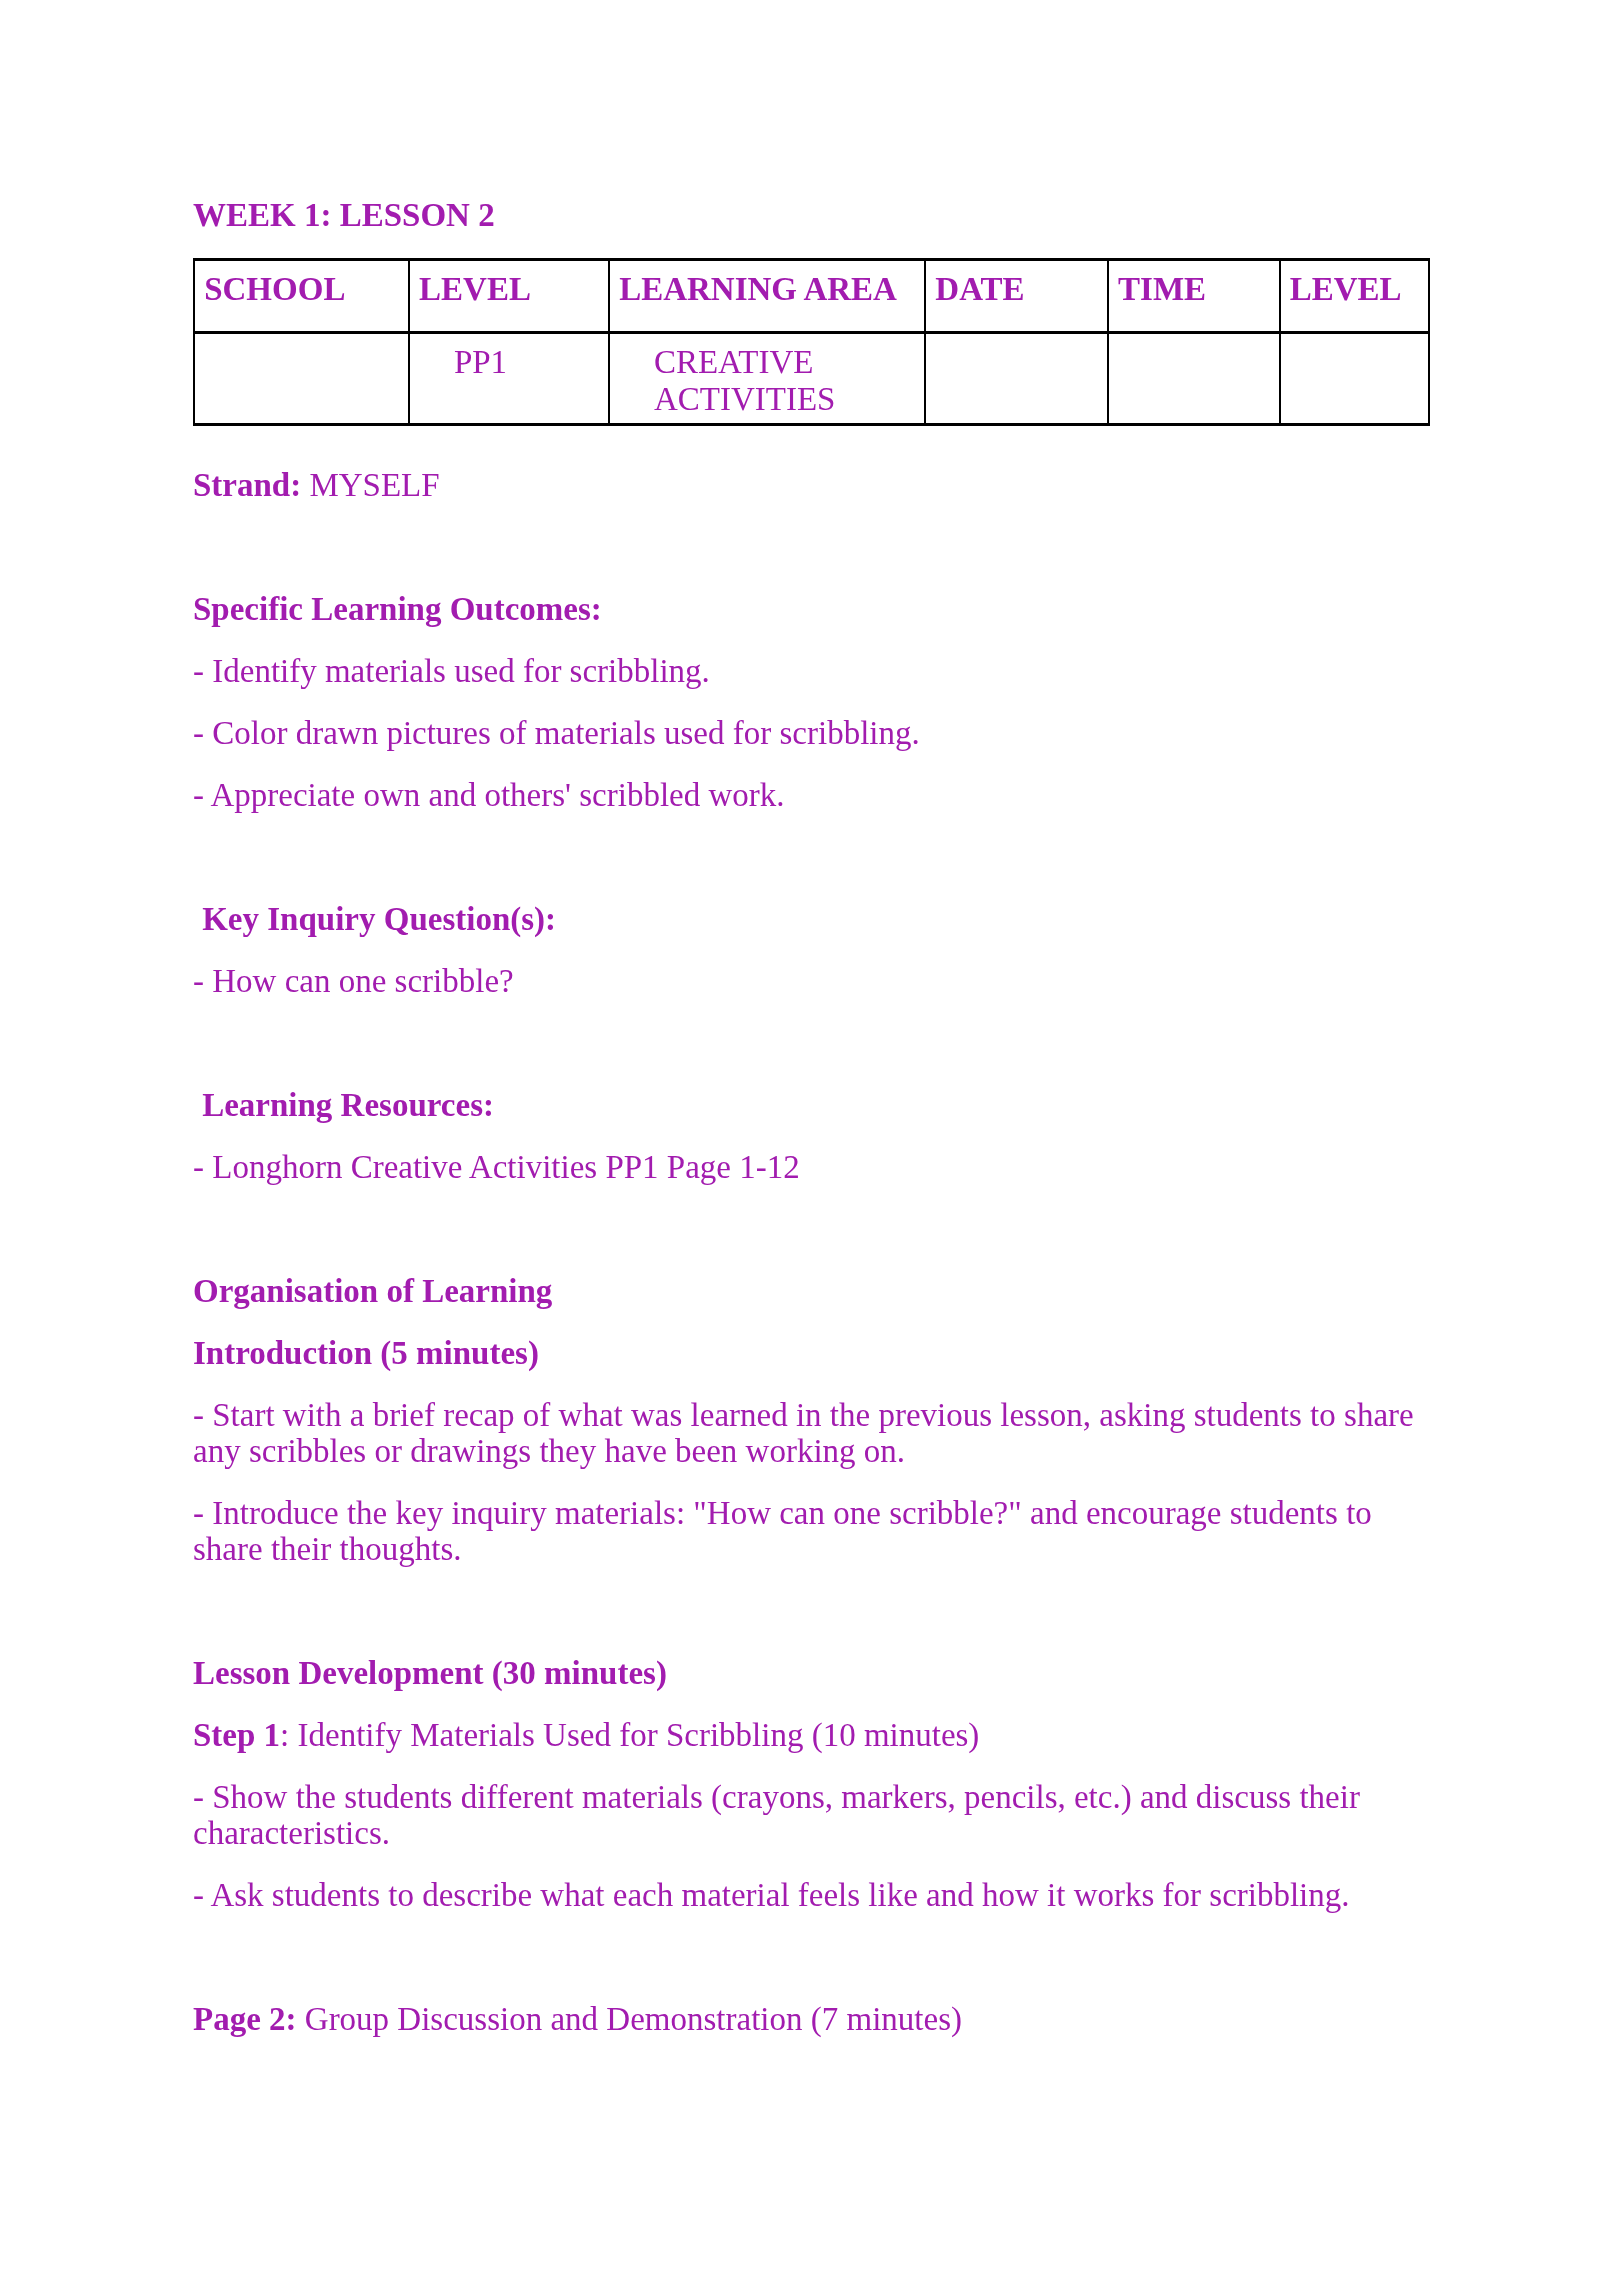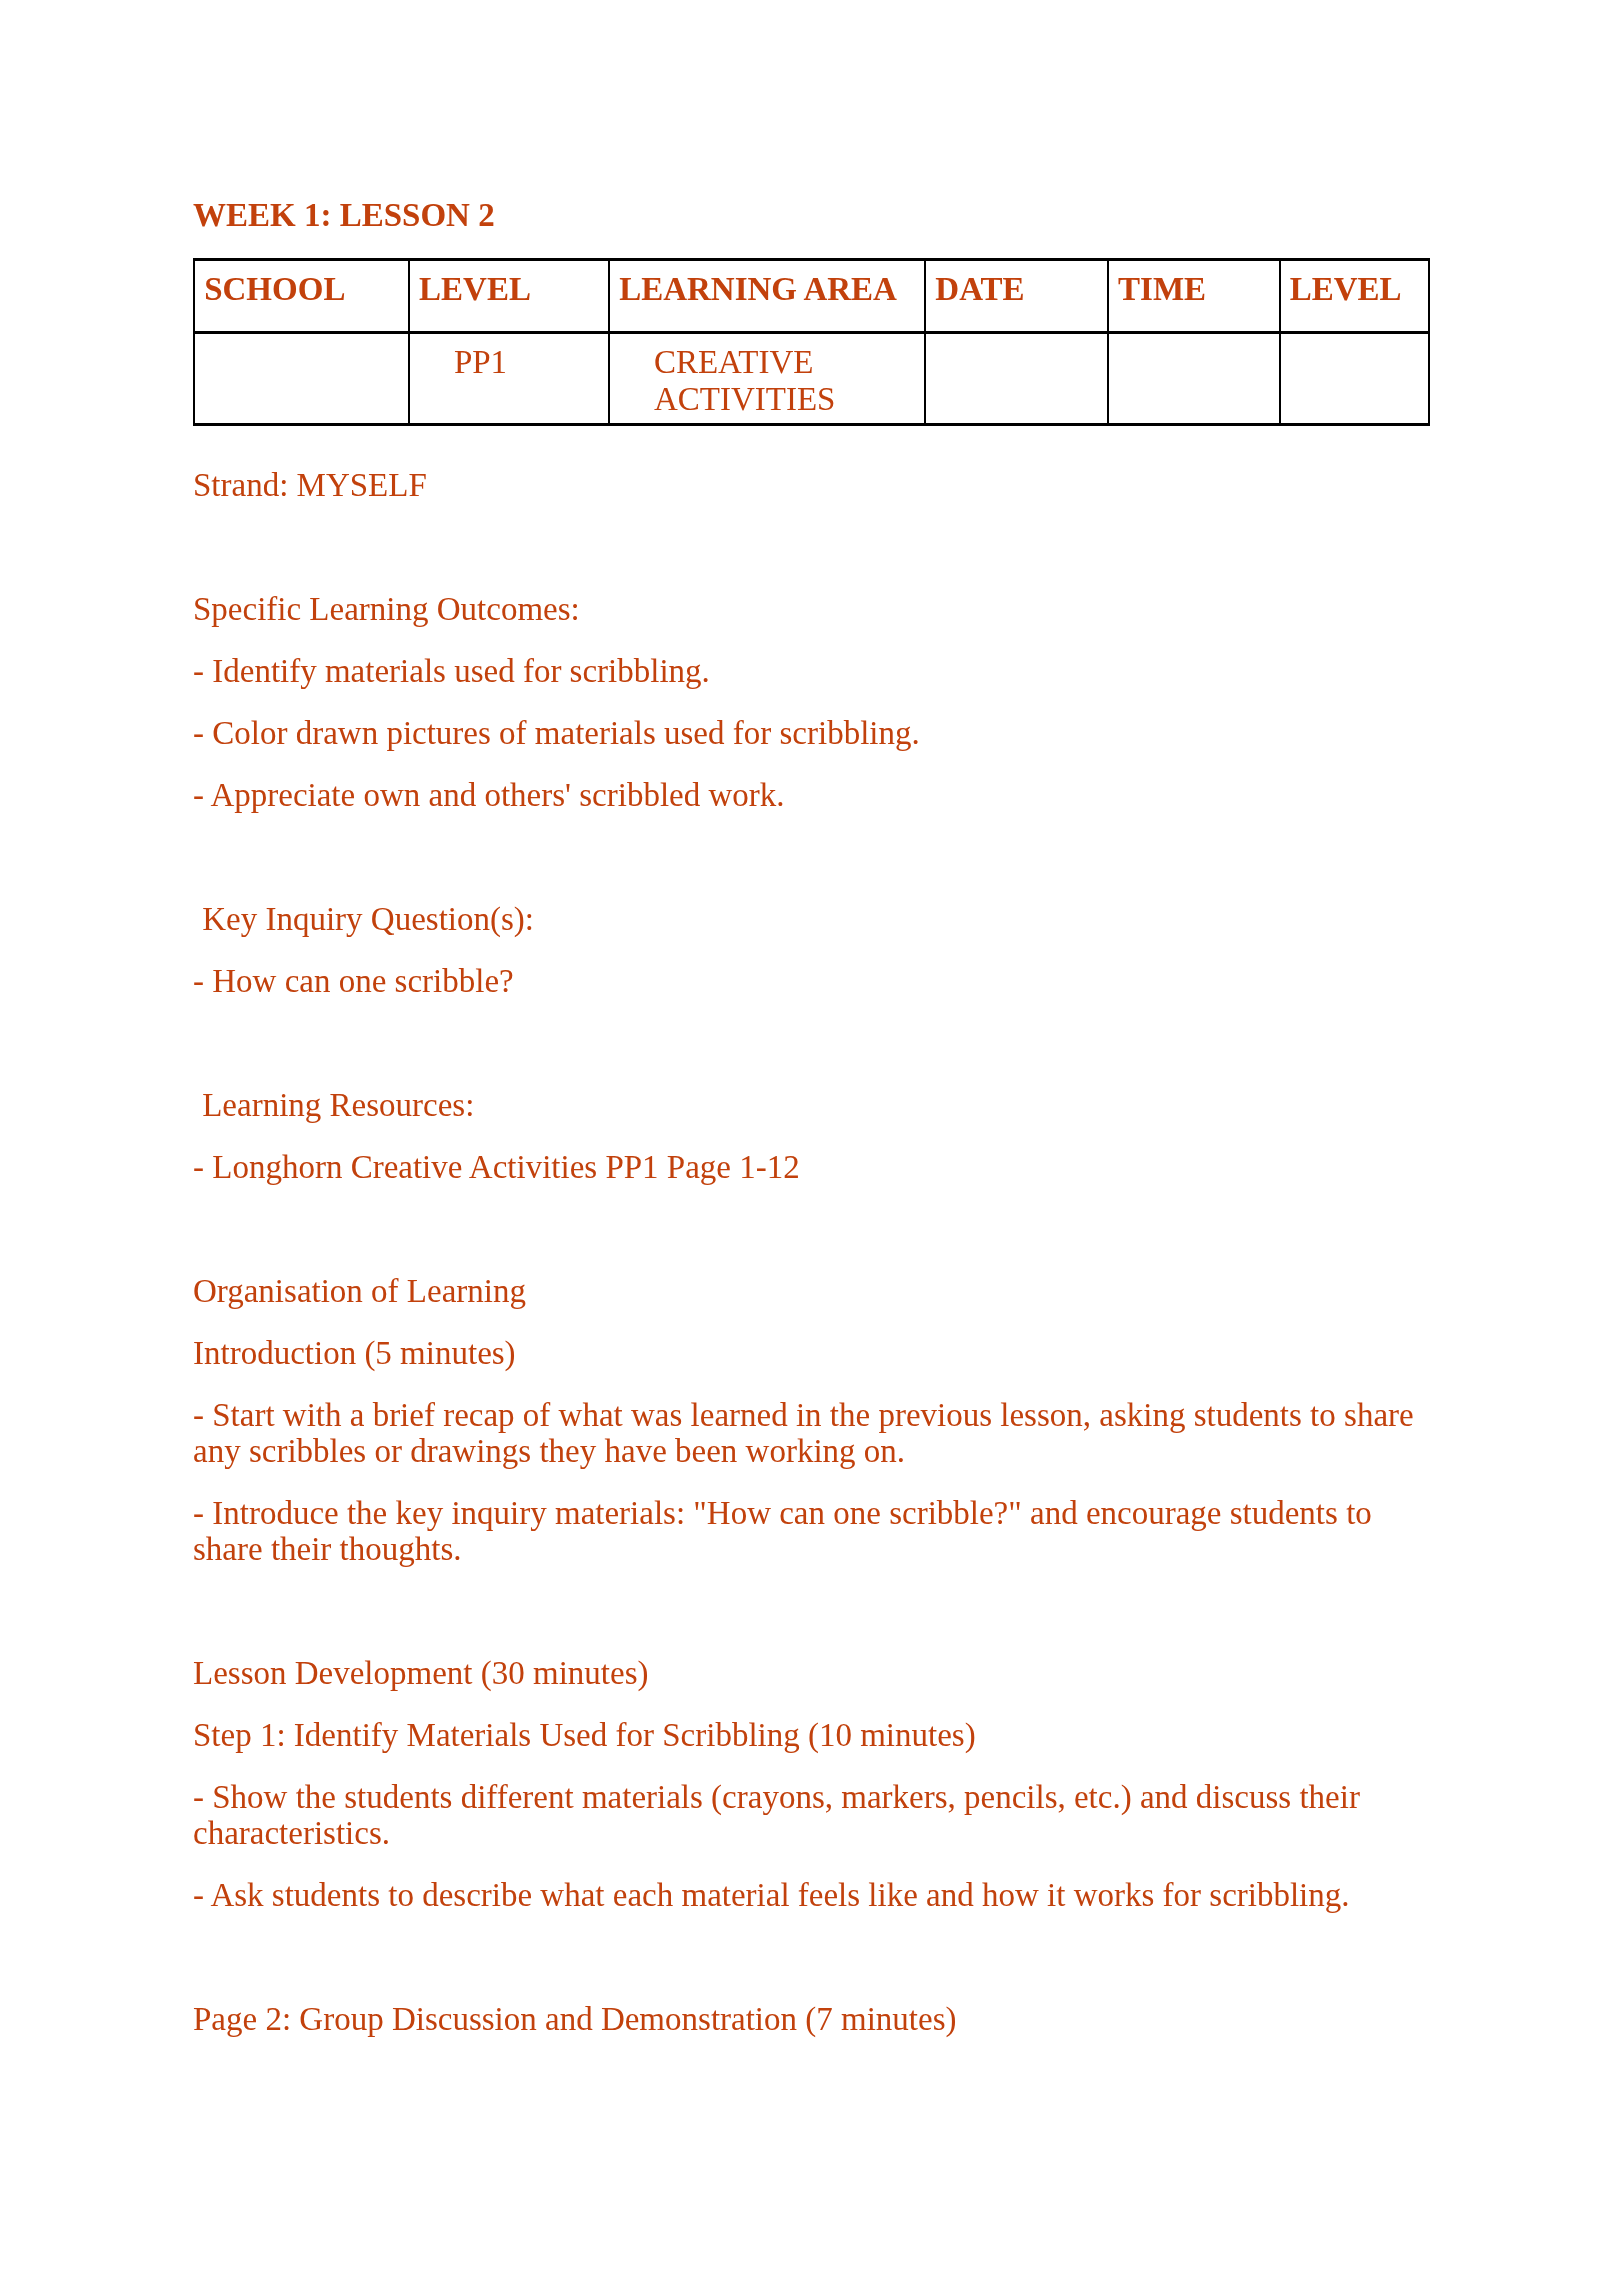--- a/index.html
+++ b/index.html
@@ -1,30 +1,30 @@
 <!DOCTYPE html>
 <html style="font-size:10.5px"><head>
 <meta charset="utf-8">
 <style>
   html,body{margin:0;padding:0;background:#e8e8e8;}
   .page{
     position:relative;
     width:1623px;height:2295px;
-    background:#ffffff;color:#c2410c;
+    background:#ffffff;color:#a21caf;
     box-sizing:border-box;
     padding:196px 193px 0 193px;
     font-family:"Liberation Serif", serif;
     font-size:33px;line-height:36px;
     overflow:hidden;
   }
   .title{font-weight:bold;margin:0 0 23.6px 0;line-height:38px;}
   p{margin:0 0 26px 0;}
   p.two{  }
   .gap{margin-top:88px;}
-  .b{font-weight:normal;}
+  .b{font-weight:bold;}
   .ind{padding-left:9.2px;}
   table.info{
     border-collapse:collapse;table-layout:fixed;width:100%;
     margin:0 0 41px 0;
   }
   .info th,.info td{
     border:2px solid #000;
     box-sizing:border-box;
     vertical-align:top;text-align:left;
     font-weight:normal;

